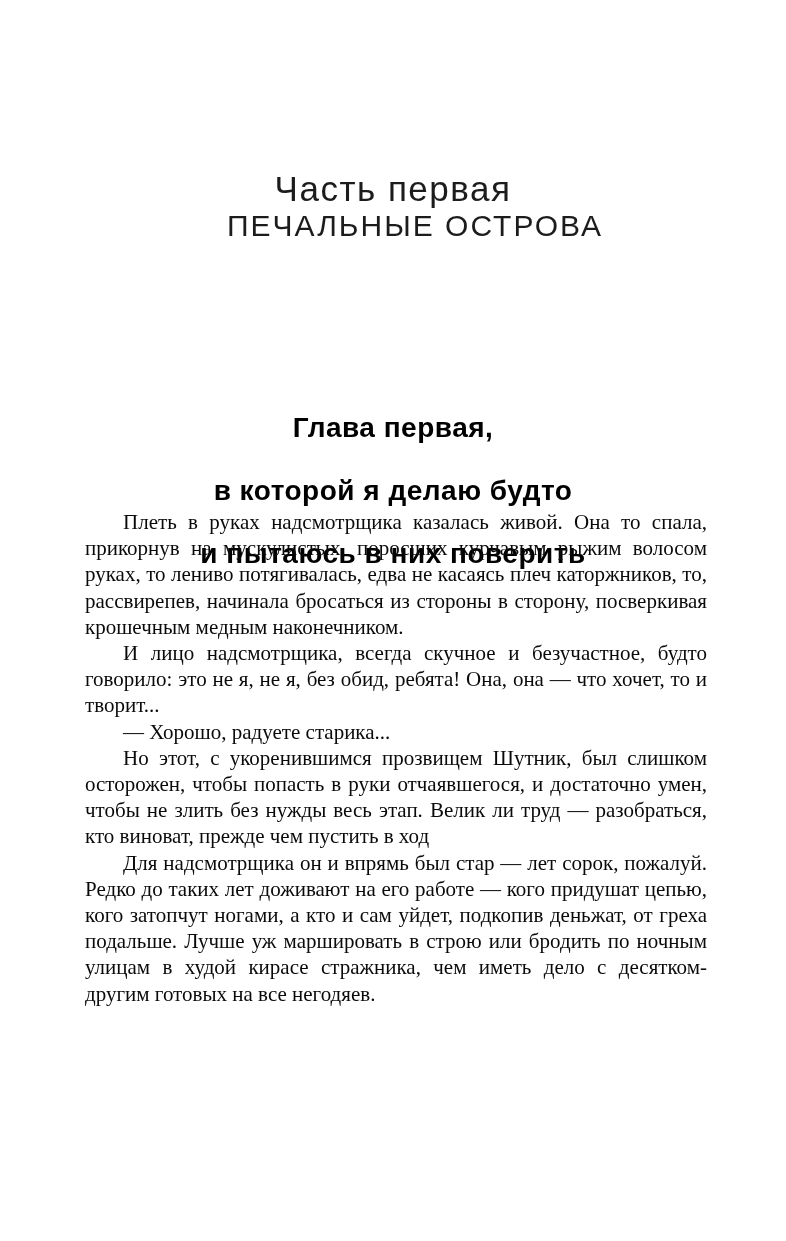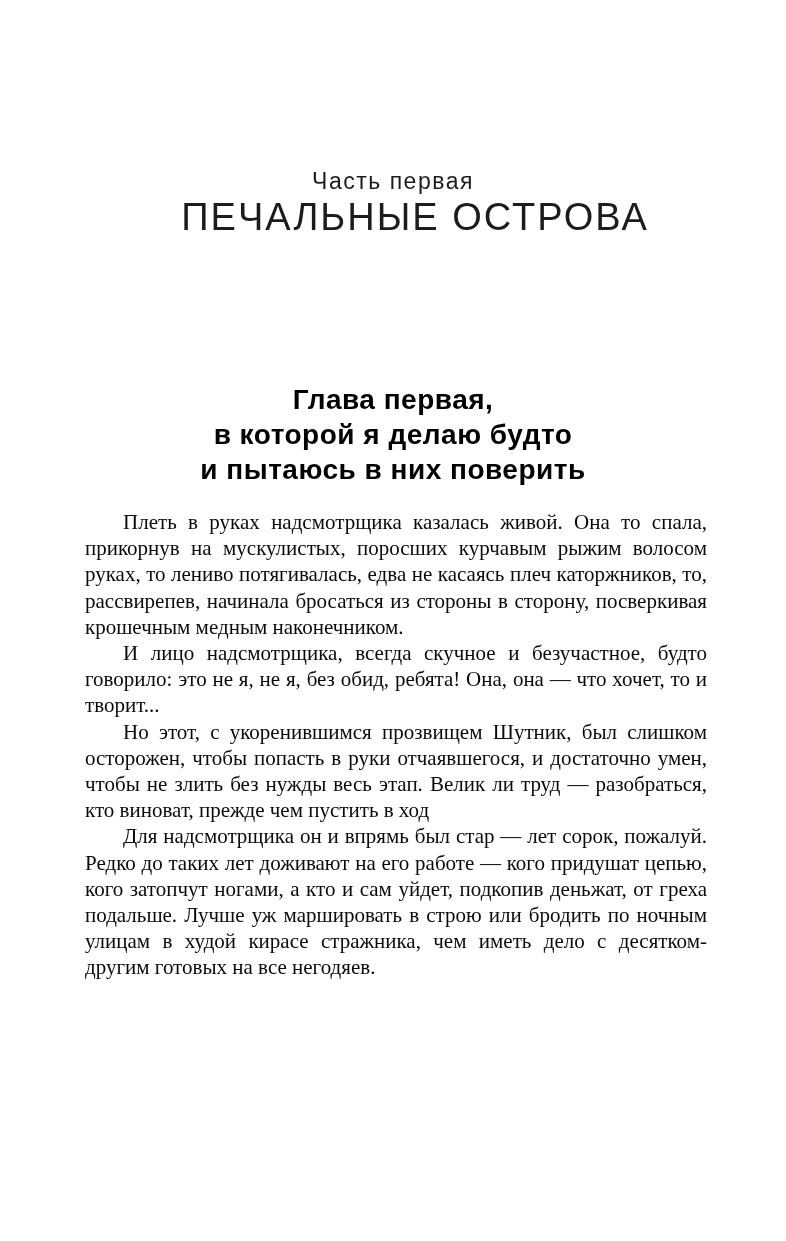--- a/index.html
+++ b/index.html
@@ -19,44 +19,46 @@
     position: absolute;
     top: 163px;
     left: 0;
     width: 100%;
     text-align: center;
     font-family: "Liberation Sans", sans-serif;
     font-weight: 400;
     color: #1c1c1c;
   }
   .part-label {
-    font-size: 23px;
+    font-size: 35px;
     line-height: 36px;
     letter-spacing: 1.5px;
+    margin-top: 8px;
   }
   .part-name {
-    font-size: 38px;
+    font-size: 30px;
     line-height: 37px;
     letter-spacing: 2px;
     padding-left: 44px;
   }
   .chapter-title {
     position: absolute;
     top: 382px;
     left: 0;
     width: 100%;
     text-align: center;
     font-family: "Liberation Sans", sans-serif;
     font-weight: 700;
     color: #000000;
   }
   .chapter-line {
     font-size: 28px;
     line-height: 35px;
     letter-spacing: 0.5px;
+    margin-top: 28px;
   }
   .body-text {
     position: absolute;
     top: 509px;
     left: 85px;
     width: 622px;
     font-family: "Liberation Serif", serif;
     font-size: 21px;
     line-height: 26.2px;
     text-align: justify;
@@ -80,17 +82,18 @@
 
   <div class="chapter-title">
       <div class="chapter-line">Глава первая,</div>
       <div class="chapter-line">в которой я делаю будто</div>
       <div class="chapter-line">и пытаюсь в них поверить</div>
     </div>
 
   <div class="body-text">
       <p class="para">Плеть в руках надсмотрщика казалась живой. Она то спала, прикорнув на мускулистых, поросших курчавым рыжим волосом руках, то лениво потягивалась, едва не касаясь плеч каторжников, то, рассвирепев, начинала бросаться из стороны в сторону, посверкивая крошечным медным наконечником.</p>
       <p class="para">И лицо надсмотрщика, всегда скучное и безучастное, будто говорило: это не я, не я, без обид, ребята! Она, она — что хочет, то и творит...</p>
+      <p class="para">— Хорошо, радуете старика...</p>
       <p class="para">Но этот, с укоренившимся прозвищем Шутник, был слишком осторожен, чтобы попасть в руки отчаявшегося, и достаточно умен, чтобы не злить без нужды весь этап. Велик ли труд — разобраться, кто виноват, прежде чем пустить в ход</p>
       <p class="para">Для надсмотрщика он и впрямь был стар — лет сорок, пожалуй. Редко до таких лет доживают на его работе — кого придушат цепью, кого затопчут ногами, а кто и сам уйдет, подкопив деньжат, от греха подальше. Лучше уж маршировать в строю или бродить по ночным улицам в худой кирасе стражника, чем иметь дело с десятком-другим готовых на все негодяев.</p>
     </div>
 
 </div>
 
 </body></html>

